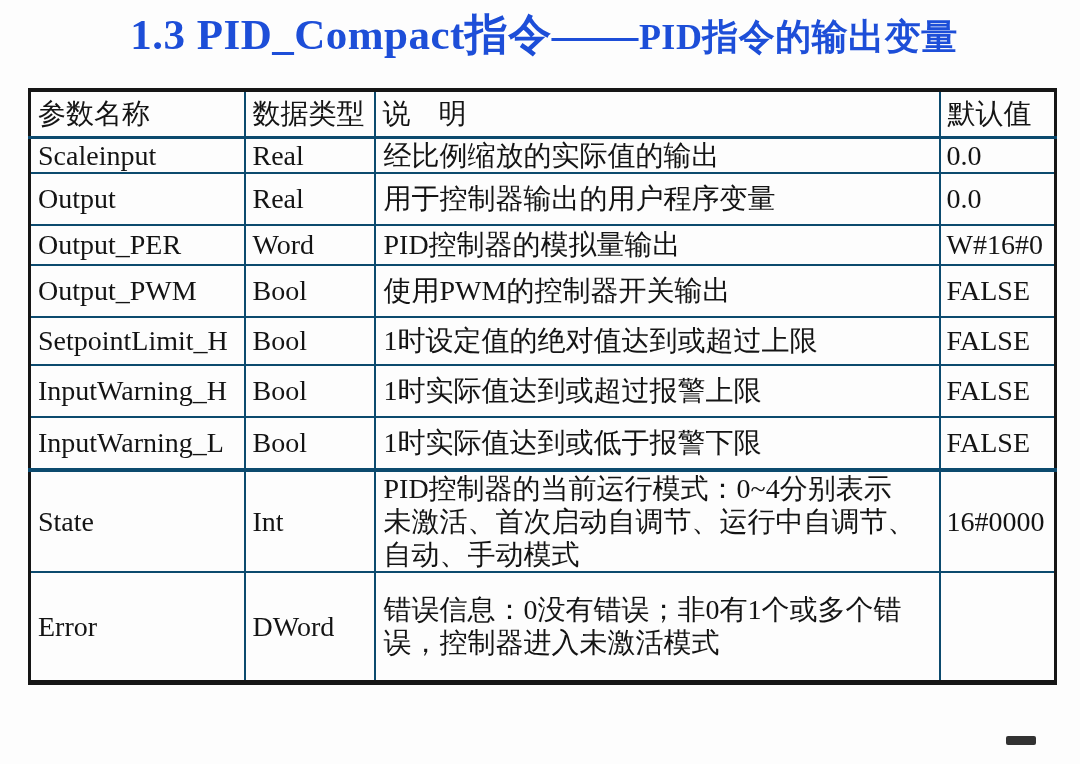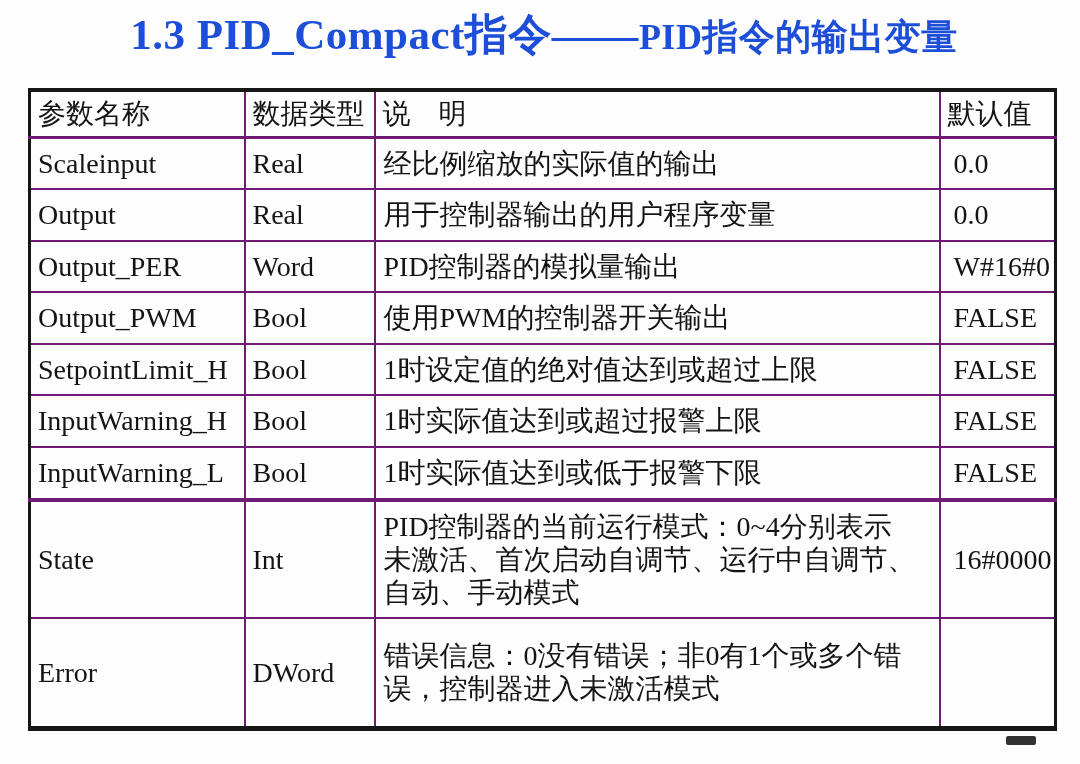--- a/index.html
+++ b/index.html
@@ -38,35 +38,35 @@
     border-top-width: 4px;
     border-bottom-width: 5px;
     background: #fdfdfd;
   }
   col.c1 { width: 215px; }
   col.c2 { width: 130px; }
   col.c3 { width: 565px; }
   col.c4 { width: 116px; }
 
   th, td {
-    border: 2px solid #701a75;
+    border: 2px solid #0c4a6e;
     padding: 0 7px;
     font-size: 28px;
     font-weight: normal;
     text-align: left;
     vertical-align: middle;
     line-height: 33px;
     overflow: hidden;
   }
   thead tr { height: 47px; }
   thead th { border-bottom-width: 3px; }
   th.center { }
 
-  td.desc { white-space: pre-line; padding: 8px 8px; }
-  td.default { padding: 0 13px; }
+  td.desc { white-space: pre-line; padding: 0 8px; }
+  td.default { padding: 0 6px; }
 
   tbody tr:nth-child(1)  { height: 28px; }
   tbody tr:nth-child(2)  { height: 52px; }
   tbody tr:nth-child(3)  { height: 40px; }
   tbody tr:nth-child(4)  { height: 52px; }
   tbody tr:nth-child(5)  { height: 48px; }
   tbody tr:nth-child(6)  { height: 52px; }
   tbody tr:nth-child(7)  { height: 53px; }
   tbody tr:nth-child(8)  { height: 62px; }
   tbody tr:nth-child(9)  { height: 111px; }

